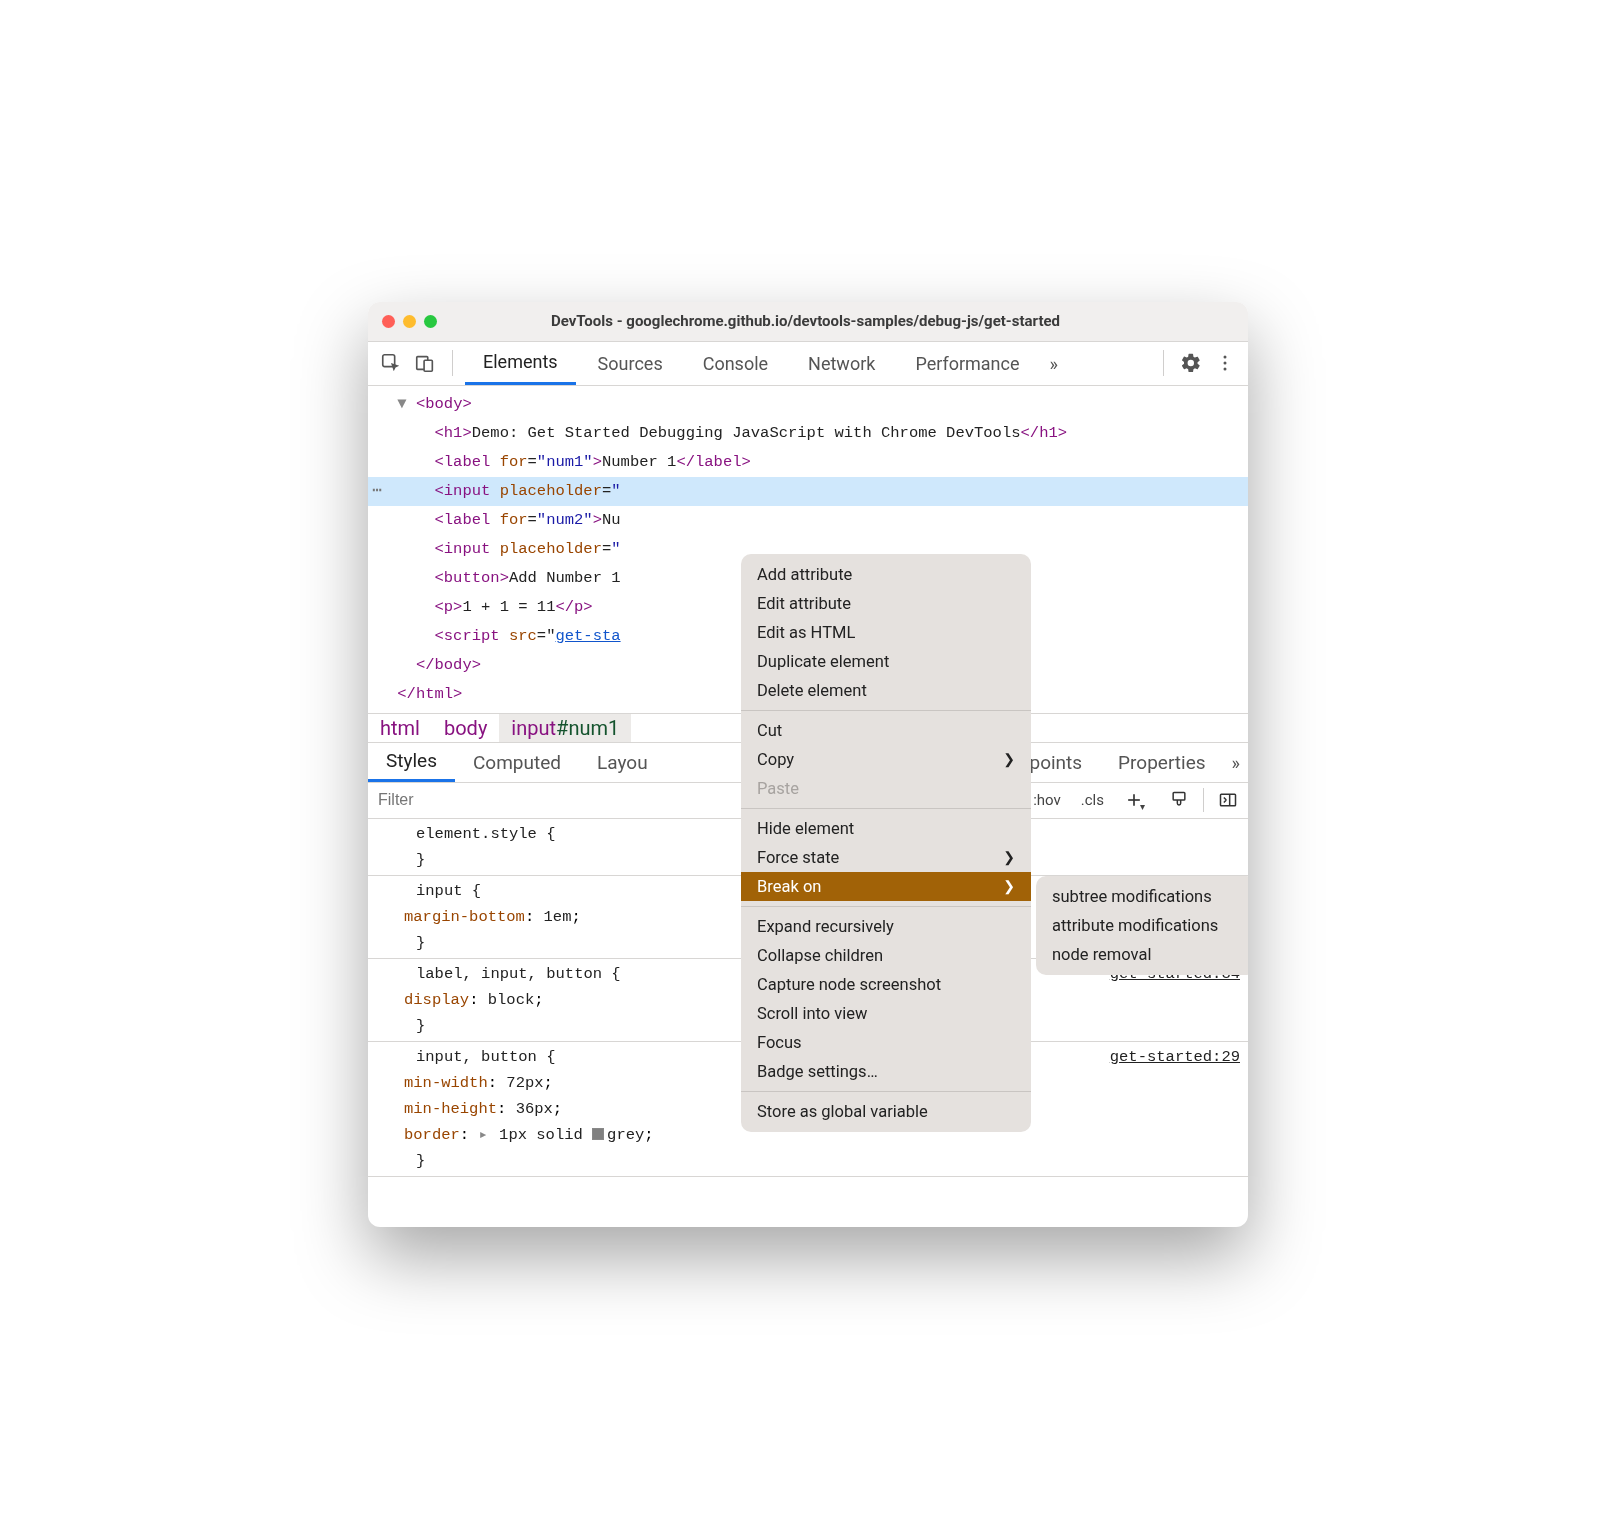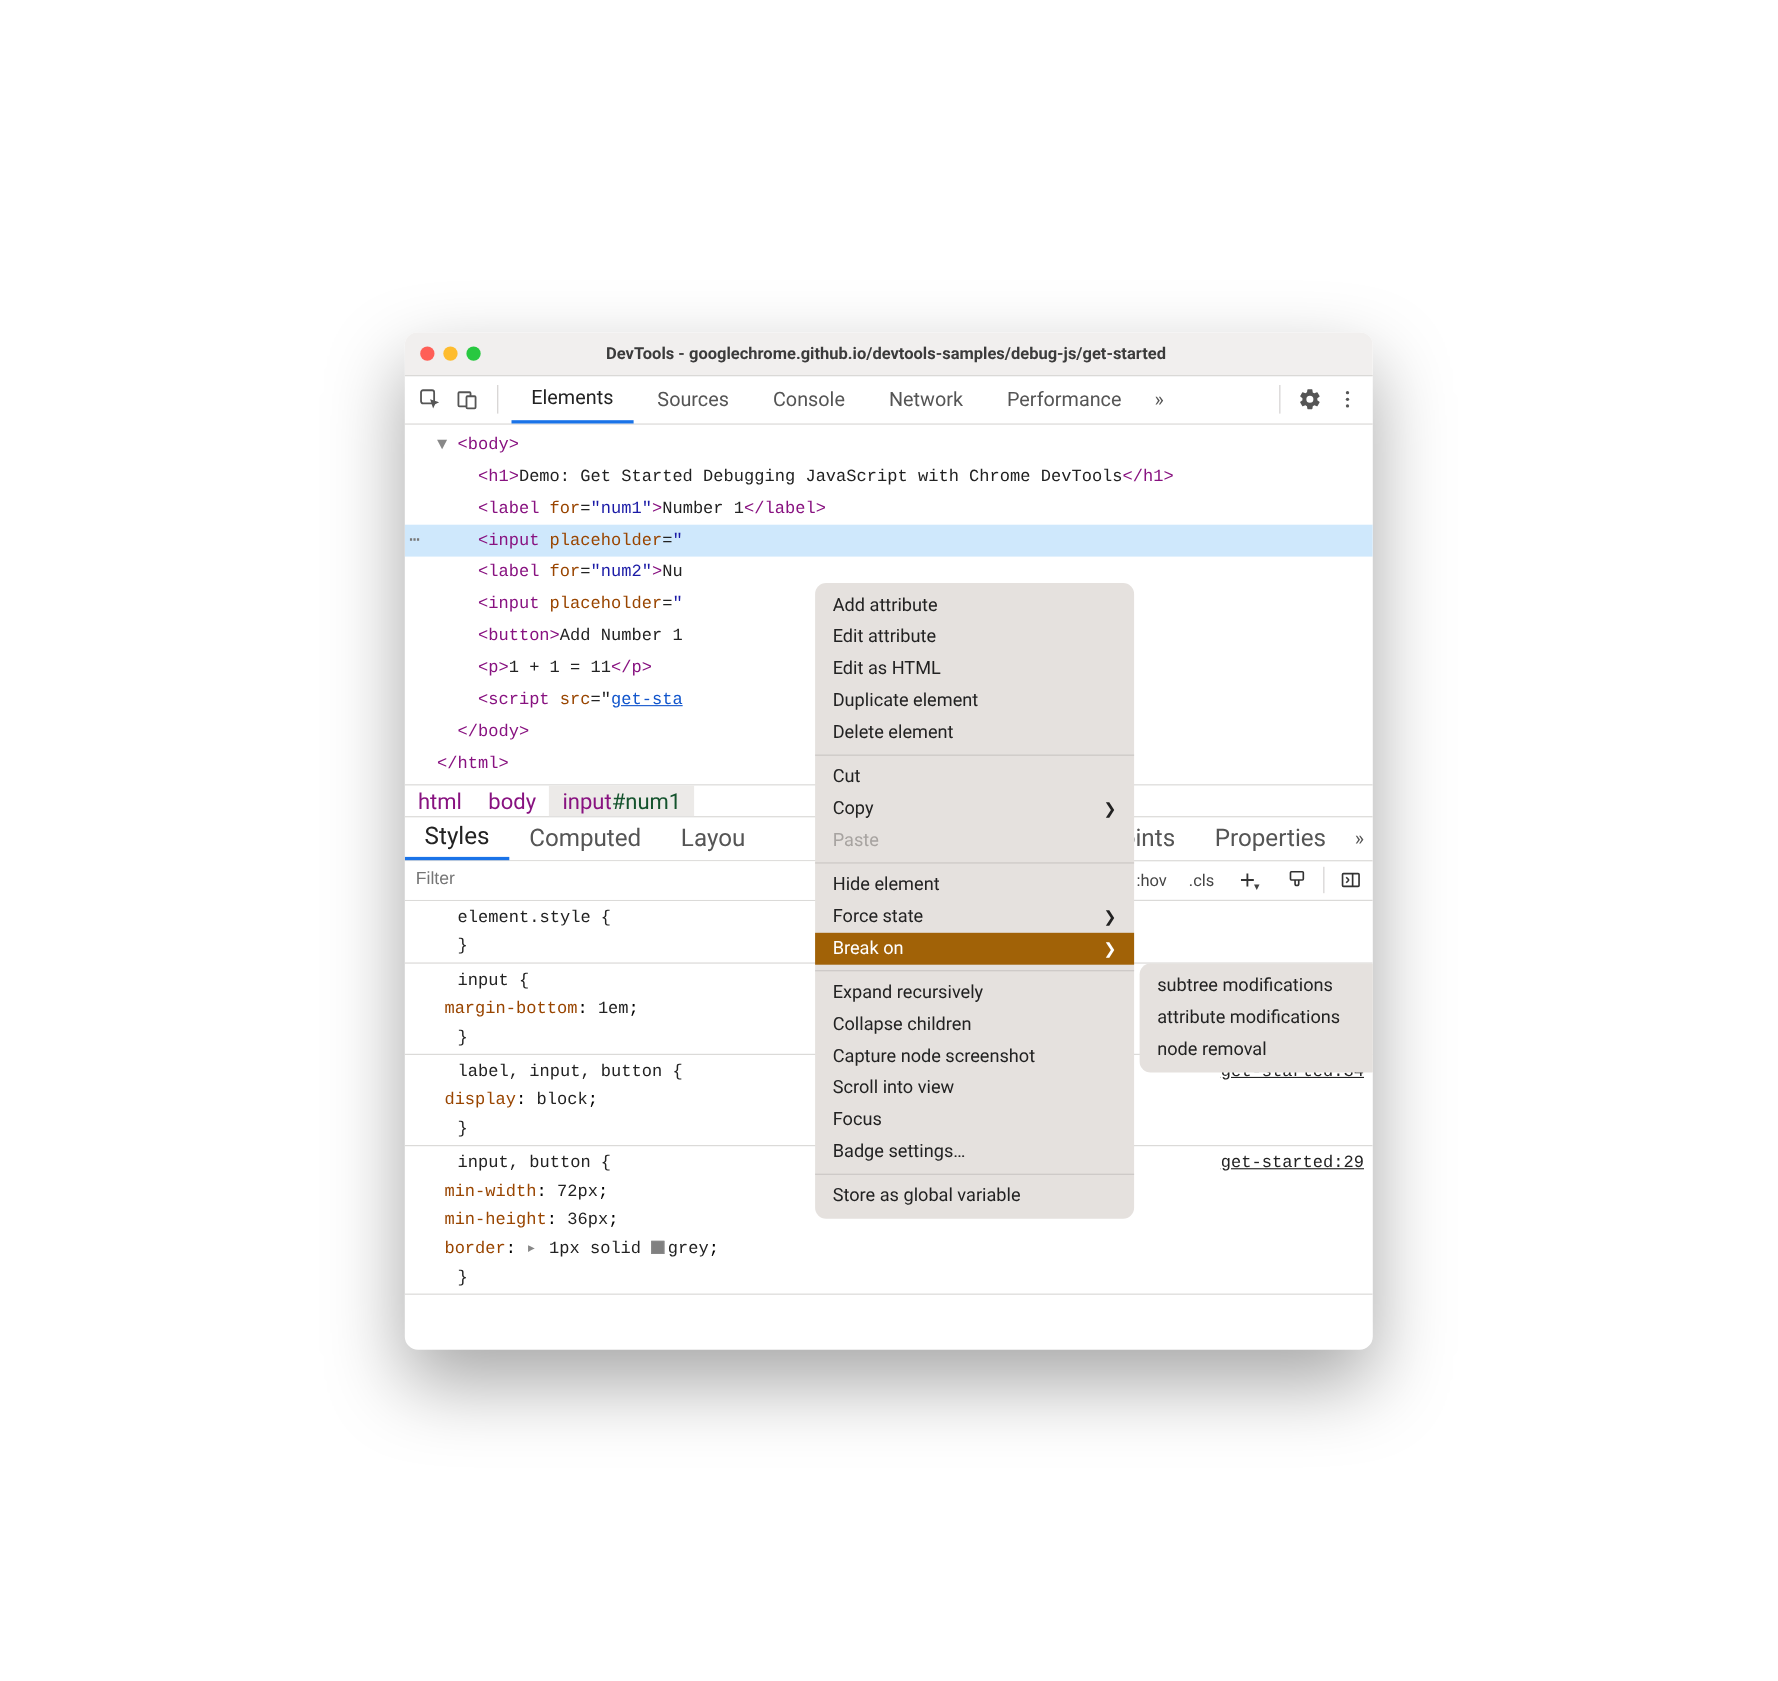--- a/index.html
+++ b/index.html
@@ -113,21 +113,21 @@
 .bc-id { color:#14532d; }
 .styles-tabs {
   display:flex;
   height: 40px;
   align-items:center;
   border-bottom:1px solid #d8d6d4;
   flex-shrink:0;
 }
 .st-tab {
   padding: 0 18px;
-  font-size: 22px;
+  font-size: 19px;
   color:#555;
   height:100%;
   display:flex;align-items:center;
   cursor:pointer;
 }
 .st-tab.active { color:#222; border-bottom:3px solid #1a73e8; }
 .filter-row {
   display:flex;
   height: 36px;
   align-items:center;
@@ -176,21 +176,21 @@
 .ctx-menu {
   position:absolute;
   background:#e5e1de;
   border-radius:10px;
   box-shadow: none;
   padding: 6px 0;
   font-size: 16.5px;
   color:#222;
   z-index: 20;
 }
-.ctx-main { left:373px; top:228px; width:290px; }
+.ctx-main { left:373px; top:252px; width:290px; }
 .ctx-sub { left:668px; top:574px; width:220px; }
 .ctx-item {
   padding: 5px 16px;
   display:flex;
   align-items:center;
   justify-content:space-between;
   cursor:pointer;
 }
 .ctx-item.disabled { color:#a7a3a0; cursor:default;}
 .ctx-item.hi { background:#a16207; color:#fff; }

